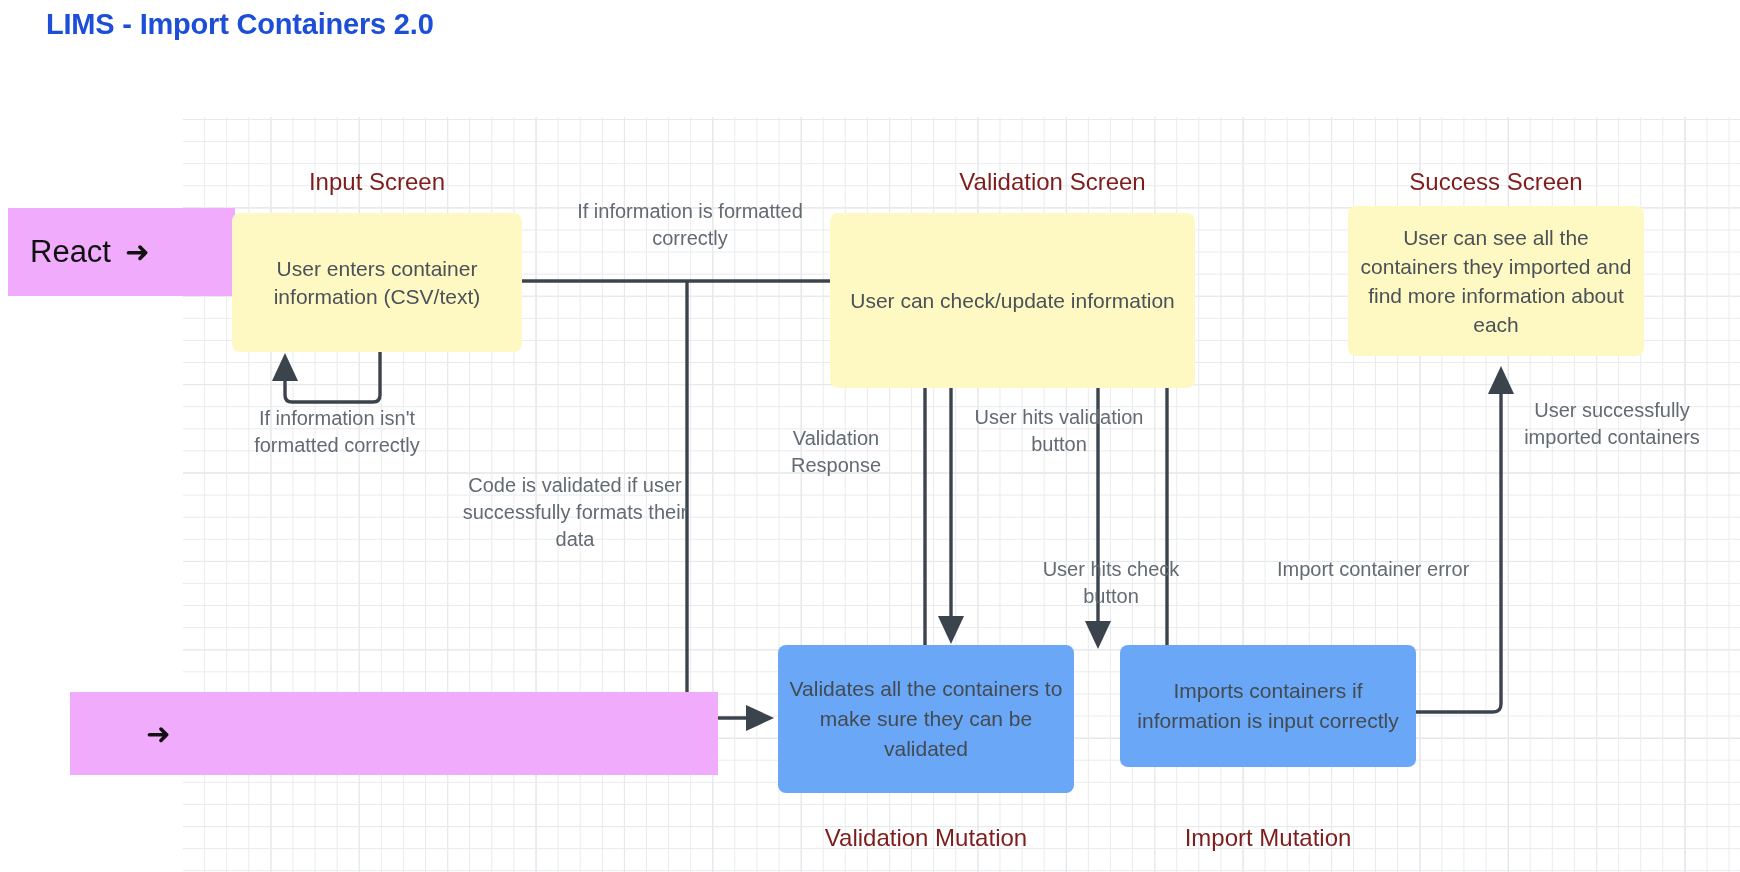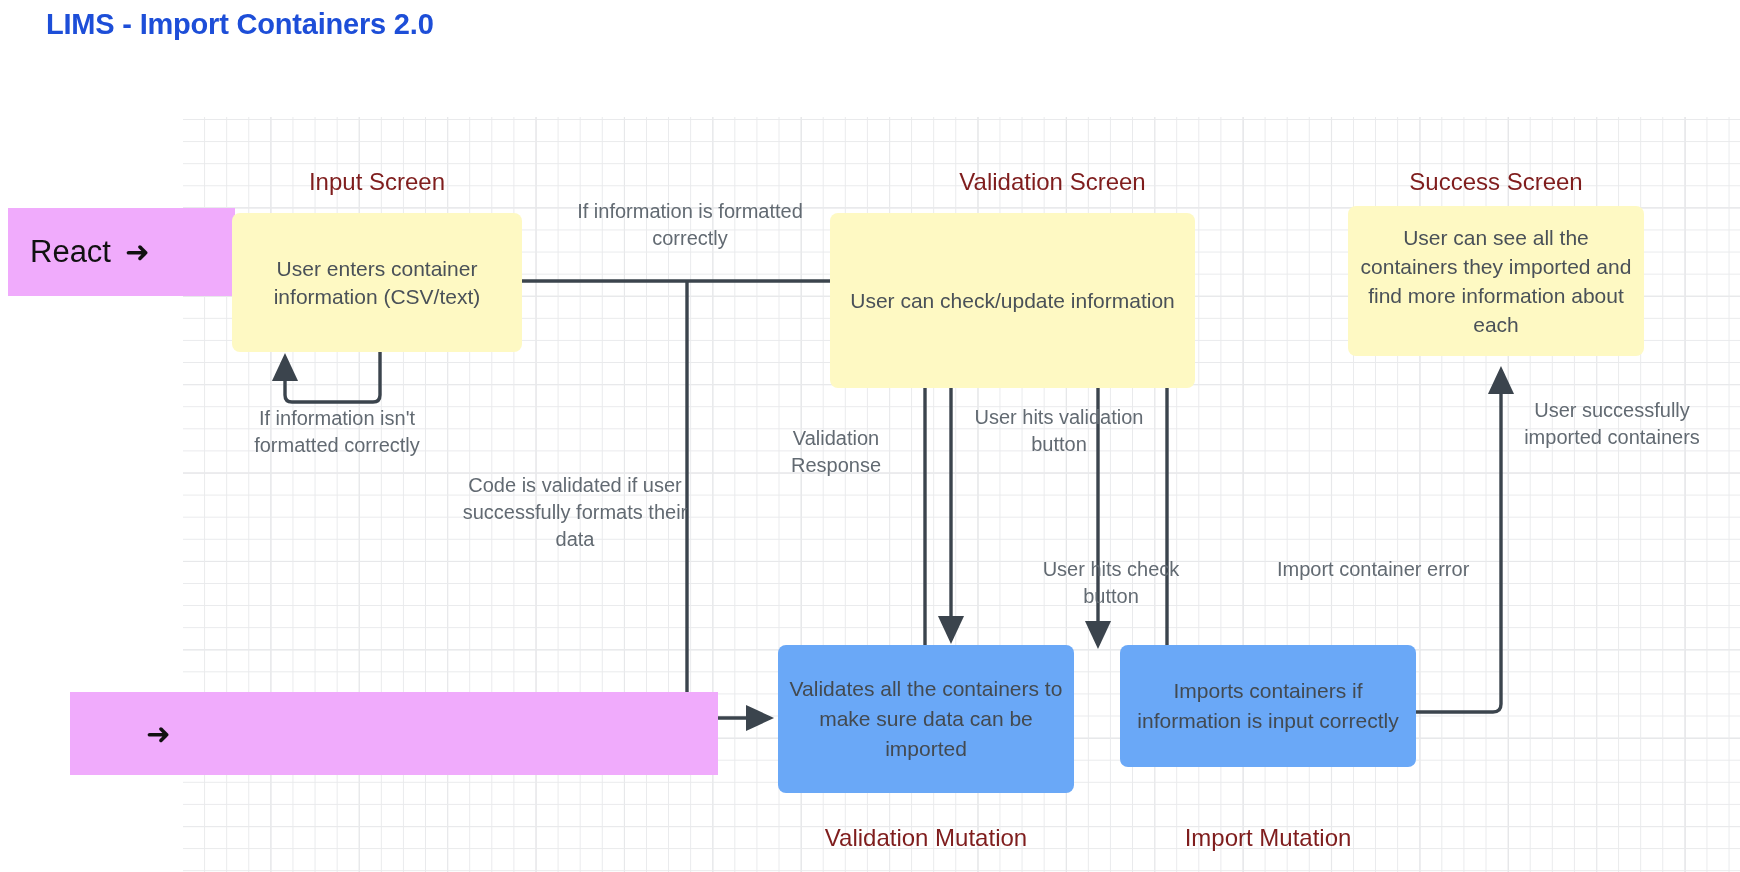--- a/index.html
+++ b/index.html
@@ -131,21 +131,21 @@
 
 <div class="node-caption" style="left:232px; top:168px; width:290px;">Input Screen</div>
 <div class="node screen" style="left:232px; top:213px; width:290px; height:139px;">User enters container information (CSV/text)</div>
 
 <div class="node-caption" style="left:870px; top:168px; width:365px;">Validation Screen</div>
 <div class="node screen" style="left:830px; top:213px; width:365px; height:175px;">User can check/update information</div>
 
 <div class="node-caption" style="left:1348px; top:168px; width:296px;">Success Screen</div>
 <div class="node screen" style="left:1348px; top:206px; width:296px; height:150px; line-height:29px;">User can see all the containers they imported and find more information about each</div>
 
-<div class="node mutation" style="left:778px; top:645px; width:296px; height:148px; line-height:30px;">Validates all the containers to make sure data can be imported</div>
+<div class="node mutation" style="left:778px; top:645px; width:296px; height:148px; line-height:30px;">Validates all the containers to make sure they can be validated</div>
 <div class="node-caption" style="left:778px; top:824px; width:296px;">Validation Mutation</div>
 
 <div class="node mutation" style="left:1120px; top:645px; width:296px; height:122px; line-height:30px;">Imports containers if information is input correctly</div>
 <div class="node-caption" style="left:1120px; top:824px; width:296px;">Import Mutation</div>
 
 <div class="edge-label" style="left:575px; top:198px; width:230px;">If information is formatted correctly</div>
 
 <div class="edge-label" style="left:222px; top:405px; width:230px;">If information isn't formatted correctly</div>
 
 <div class="edge-label" style="left:462px; top:472px; width:226px;">Code is validated if user successfully formats their data</div>

